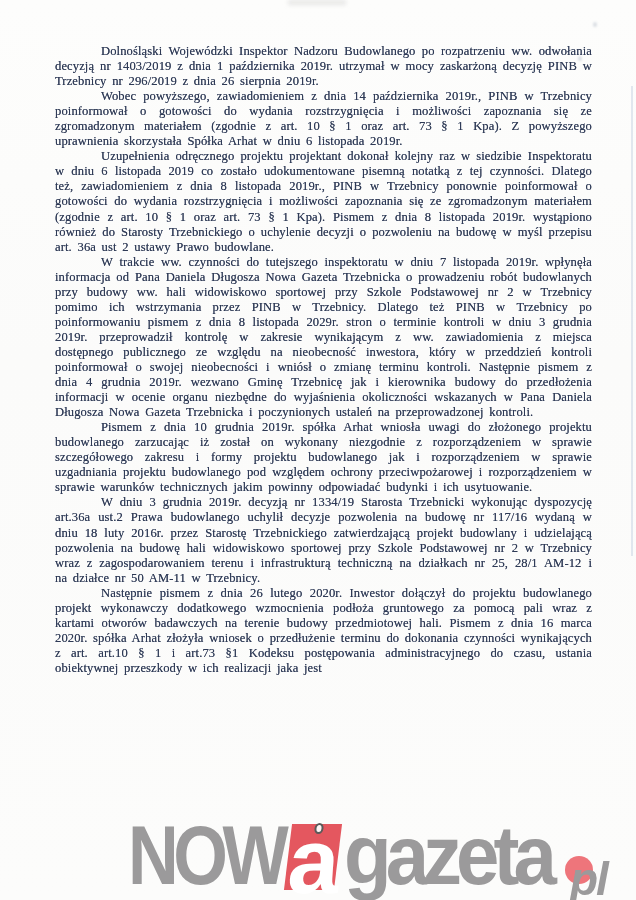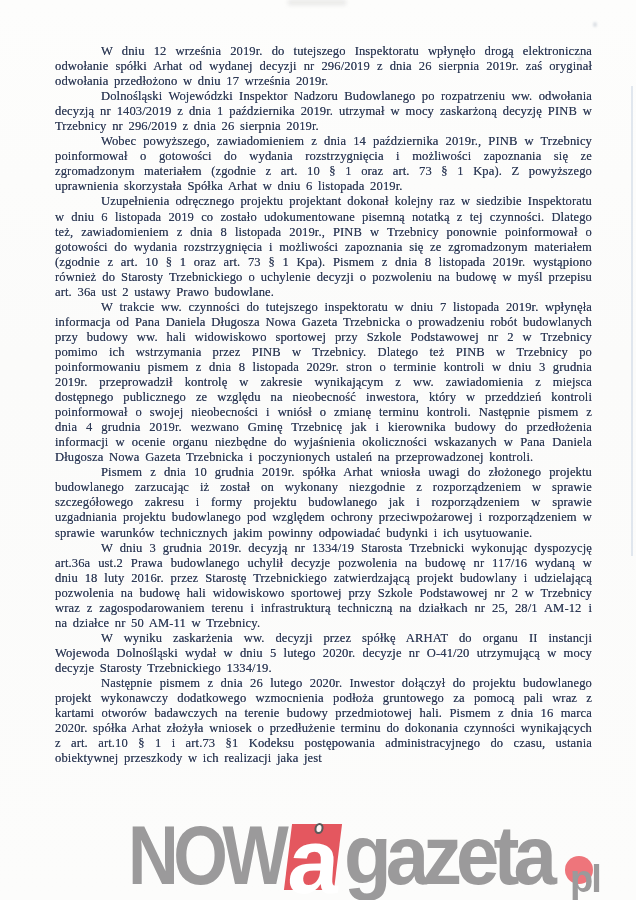--- a/index.html
+++ b/index.html
@@ -120,45 +120,44 @@
   .wm-dot {
     position: absolute;
     left: 437px; bottom: 16px;
     width: 28px; height: 28px;
     border-radius: 50%;
     background: #ee757b;
   }
   .wm-pl {
     position: absolute;
     left: 442px; bottom: 4px;
-    font-size: 38px;
+    font-size: 46px;
     line-height: 34px;
     letter-spacing: -2px;
     color: #9b9a9b;
+    font-style: italic;
   }
 </style>
 </head>
 <body>
 
 <div class="page">
 
   <div class="smudge-top"></div>
   <div class="speck s1"></div>
   <div class="speck s2"></div>
   <div class="edge-line"></div>
 
   <div class="text-block">
-    <p>W dniu 12 września 2019r. do tutejszego Inspektoratu wpłynęło drogą elektroniczna odwołanie spółki Arhat od wydanej decyzji nr 296/2019 z dnia 26 sierpnia 2019r. zaś oryginał odwołania przedłożono w dniu 17 września 2019r.</p>
     <p>Dolnośląski Wojewódzki Inspektor Nadzoru Budowlanego po rozpatrzeniu ww. odwołania decyzją nr 1403/2019 z dnia 1 października 2019r. utrzymał w mocy zaskarżoną decyzję PINB w Trzebnicy nr 296/2019 z dnia 26 sierpnia 2019r.</p>
     <p>Wobec powyższego, zawiadomieniem z dnia 14 października 2019r., PINB w Trzebnicy poinformował o gotowości do wydania rozstrzygnięcia i możliwości zapoznania się ze zgromadzonym materiałem (zgodnie z art. 10 § 1 oraz art. 73 § 1 Kpa). Z powyższego uprawnienia skorzystała Spółka Arhat w dniu 6 listopada 2019r.</p>
     <p>Uzupełnienia odręcznego projektu projektant dokonał kolejny raz w siedzibie Inspektoratu w dniu 6 listopada 2019 co zostało udokumentowane pisemną notatką z tej czynności. Dlatego też, zawiadomieniem z dnia 8 listopada 2019r., PINB w Trzebnicy ponownie poinformował o gotowości do wydania rozstrzygnięcia i możliwości zapoznania się ze zgromadzonym materiałem (zgodnie z art. 10 § 1 oraz art. 73 § 1 Kpa). Pismem z dnia 8 listopada 2019r. wystąpiono również do Starosty Trzebnickiego o uchylenie decyzji o pozwoleniu na budowę w myśl przepisu art. 36a ust 2 ustawy Prawo budowlane.</p>
     <p>W trakcie ww. czynności do tutejszego inspektoratu w dniu 7 listopada 2019r. wpłynęła informacja od Pana Daniela Długosza Nowa Gazeta Trzebnicka o prowadzeniu robót budowlanych przy budowy ww. hali widowiskowo sportowej przy Szkole Podstawowej nr 2 w Trzebnicy pomimo ich wstrzymania przez PINB w Trzebnicy. Dlatego też PINB w Trzebnicy po poinformowaniu pismem z dnia 8 listopada 2029r. stron o terminie kontroli w dniu 3 grudnia 2019r. przeprowadził kontrolę w zakresie wynikającym z ww. zawiadomienia z miejsca dostępnego publicznego ze względu na nieobecność inwestora, który w przeddzień kontroli poinformował o swojej nieobecności i wniósł o zmianę terminu kontroli. Następnie pismem z dnia 4 grudnia 2019r. wezwano Gminę Trzebnicę jak i kierownika budowy do przedłożenia informacji w ocenie organu niezbędne do wyjaśnienia okoliczności wskazanych w Pana Daniela Długosza Nowa Gazeta Trzebnicka i poczynionych ustaleń na przeprowadzonej kontroli.</p>
     <p>Pismem z dnia 10 grudnia 2019r. spółka Arhat wniosła uwagi do złożonego projektu budowlanego zarzucając iż został on wykonany niezgodnie z rozporządzeniem w sprawie szczegółowego zakresu i formy projektu budowlanego jak i rozporządzeniem w sprawie uzgadniania projektu budowlanego pod względem ochrony przeciwpożarowej i rozporządzeniem w sprawie warunków technicznych jakim powinny odpowiadać budynki i ich usytuowanie.</p>
     <p>W dniu 3 grudnia 2019r. decyzją nr 1334/19 Starosta Trzebnicki wykonując dyspozycję art.36a ust.2 Prawa budowlanego uchylił decyzje pozwolenia na budowę nr 117/16 wydaną w dniu 18 luty 2016r. przez Starostę Trzebnickiego zatwierdzającą projekt budowlany i udzielającą pozwolenia na budowę hali widowiskowo sportowej przy Szkole Podstawowej nr 2 w Trzebnicy wraz z zagospodarowaniem terenu i infrastrukturą techniczną na działkach nr 25, 28/1 AM-12 i na działce nr 50 AM-11 w Trzebnicy.</p>
-    <p>W wyniku zaskarżenia ww. decyzji przez spółkę ARHAT do organu II instancji Wojewoda Dolnośląski wydał w dniu 5 lutego 2020r. decyzje nr O-41/20 utrzymującą w mocy decyzje Starosty Trzebnickiego 1334/19.</p>
     <p>Następnie pismem z dnia 26 lutego 2020r. Inwestor dołączył do projektu budowlanego projekt wykonawczy dodatkowego wzmocnienia podłoża gruntowego za pomocą pali wraz z kartami otworów badawczych na terenie budowy przedmiotowej hali. Pismem z dnia 16 marca 2020r. spółka Arhat złożyła wniosek o przedłużenie terminu do dokonania czynności wynikających z art. art.10 § 1 i art.73 §1 Kodeksu postępowania administracyjnego do czasu, ustania obiektywnej przeszkody w ich realizacji jaka jest</p>
   </div>
 
   <div class="watermark">
     <span class="wm-now">NOW</span>
     <span class="wm-a-tile">
       <span class="wm-a-letter">a</span>
       <span class="wm-a-ring"></span>
     </span>
     <span class="wm-gazeta">gazeta</span>

